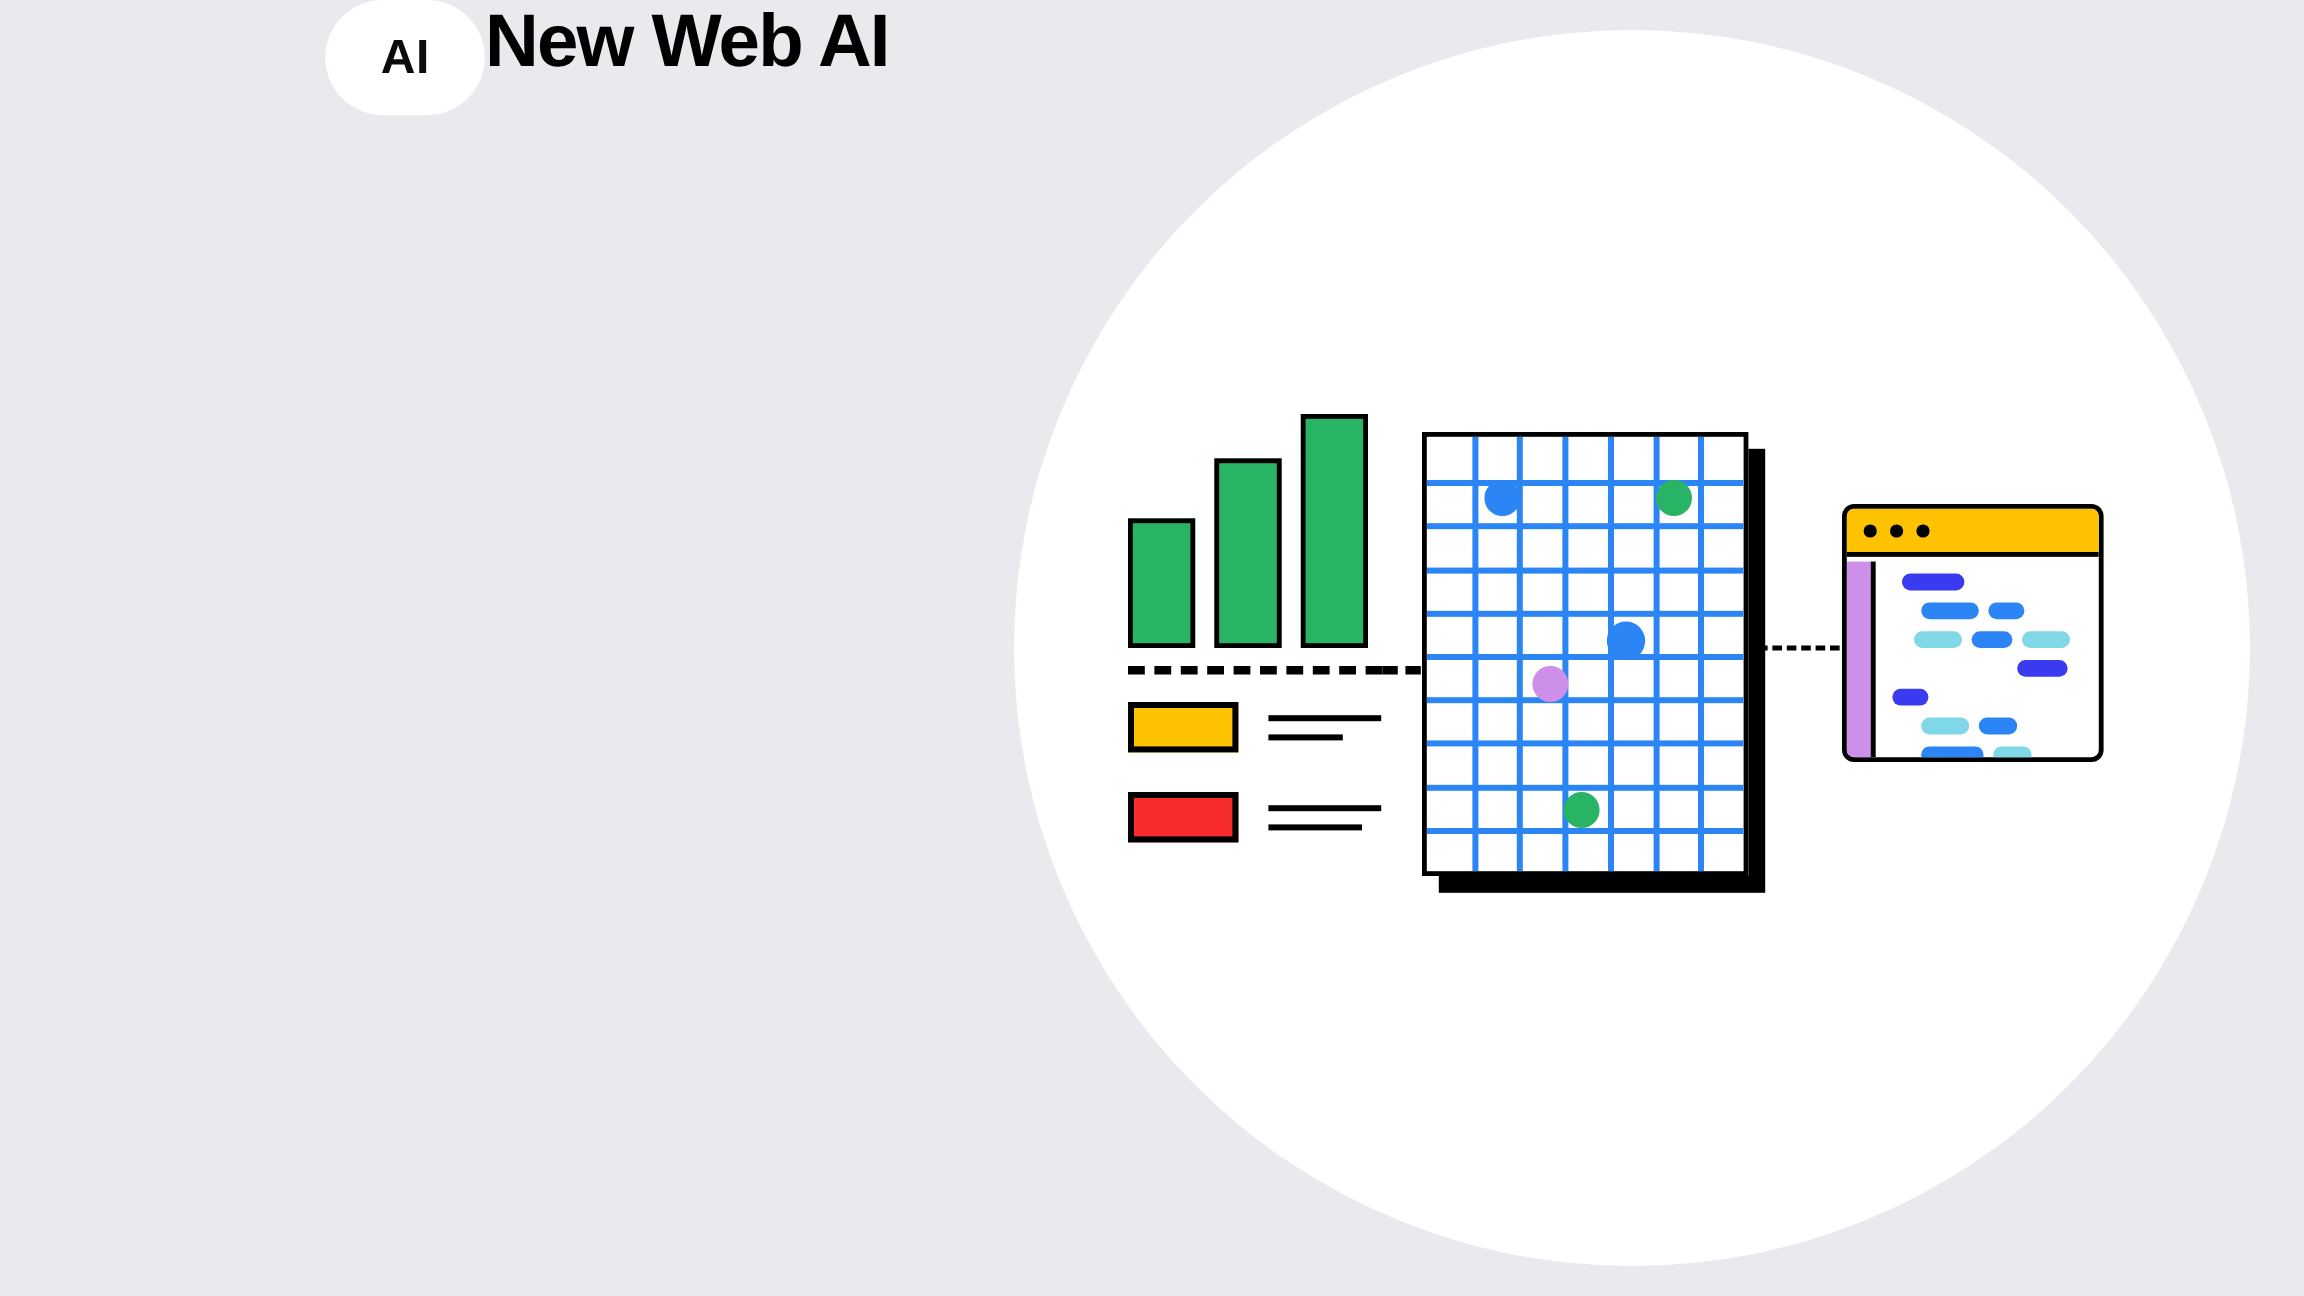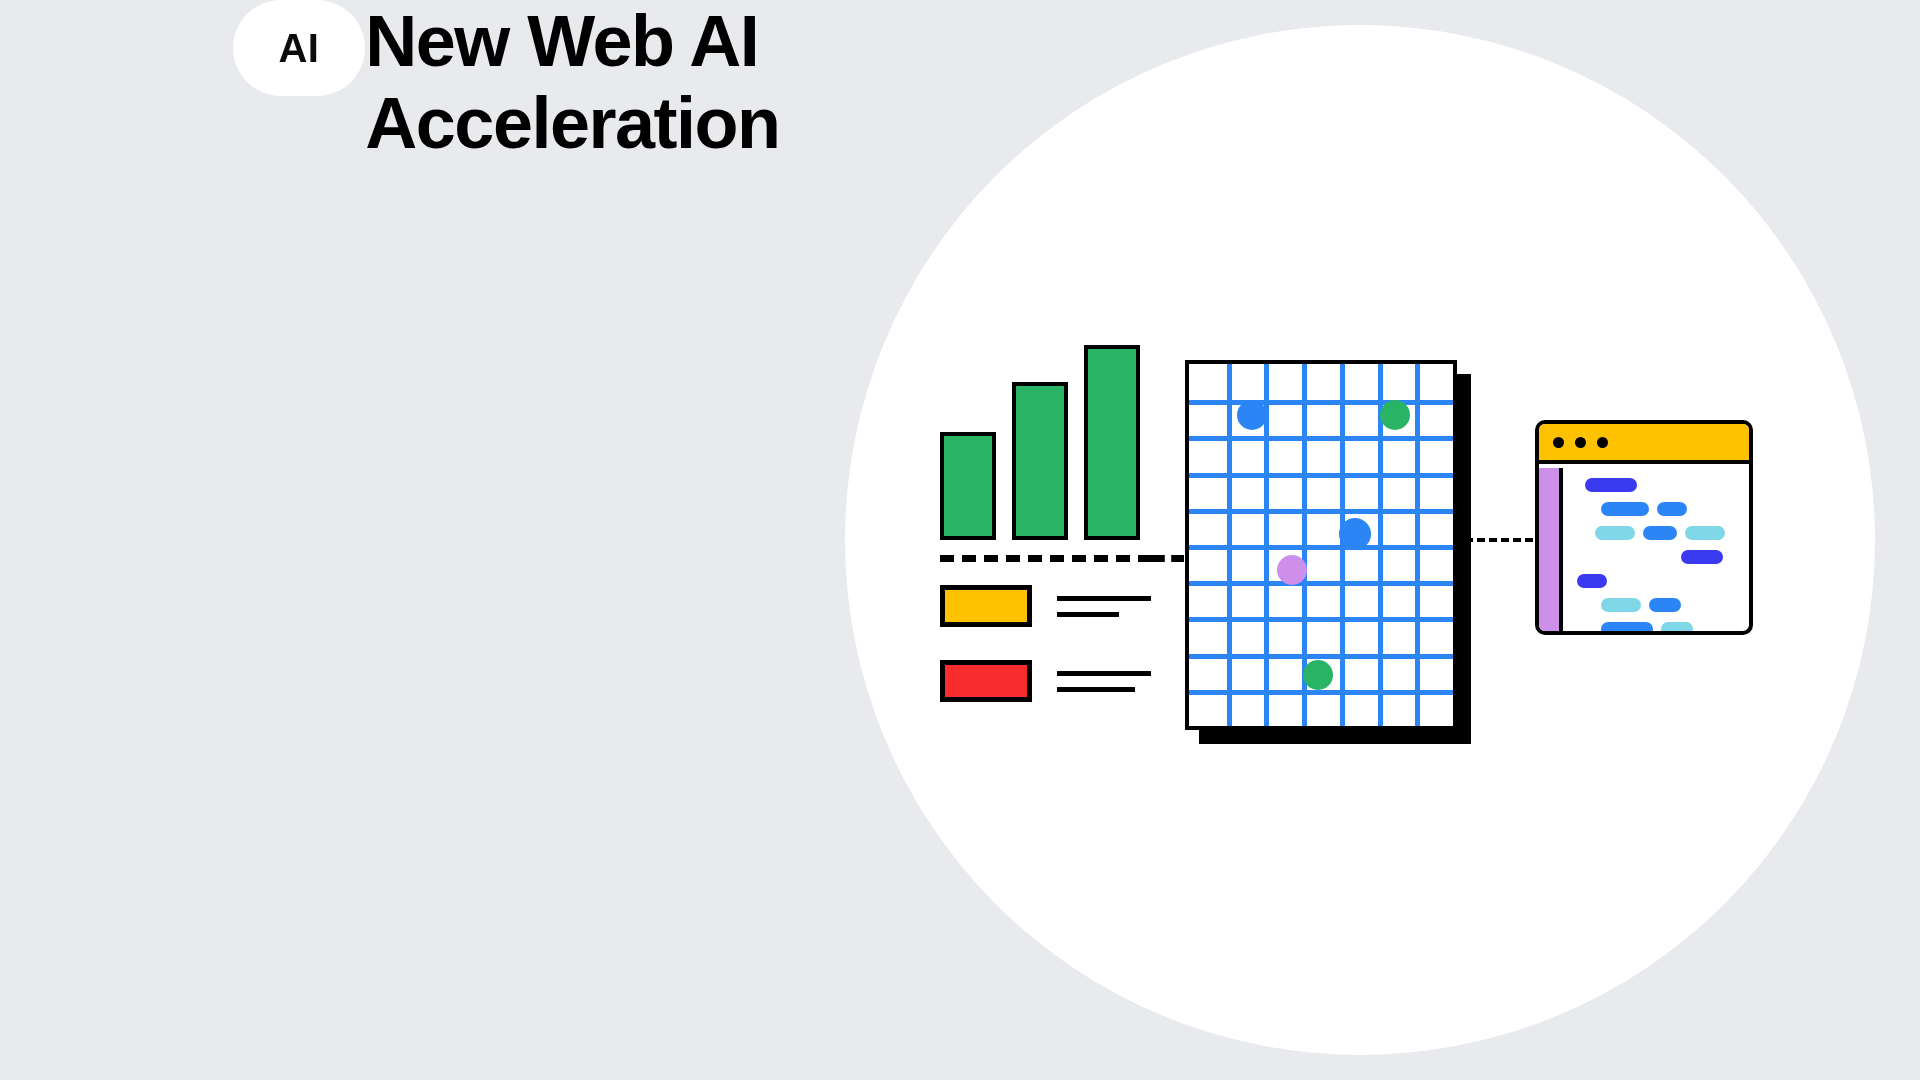--- a/index.html
+++ b/index.html
@@ -29,21 +29,21 @@
     margin-bottom:62px;
   }
   .badge-label {
     font-size:40px;
     font-weight:bold;
     color:#0B0B0B;
     letter-spacing:0.4px;
     line-height:1;
   }
   .headline {
-    font-size:72px;
+    font-size:62px;
     font-weight:bold;
     color:#000000;
     line-height:1.14;
     letter-spacing:-1.5px;
     max-width:640px;
   }
 
   
   .illustration {
     position:absolute;
@@ -174,21 +174,21 @@
 </style>
 </head>
 <body>
 
 <div class="left-col">
   <div class="badge">
     <span class="badge-label">AI</span>
   </div>
   <h1 class="headline">
     <span>New Web AI</span><br>
-    <span>Acceleration</span><br>
+    <br>
   </h1>
 </div>
 
 <div class="illustration">
 
   <div class="circle-bg"></div>
 
   <div class="bars-group">
     <div class="bar bar-1"></div>
     <div class="bar bar-2"></div>

